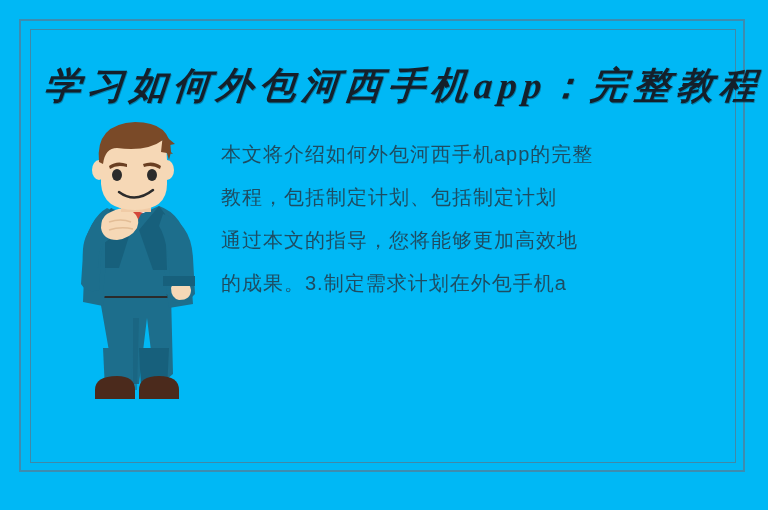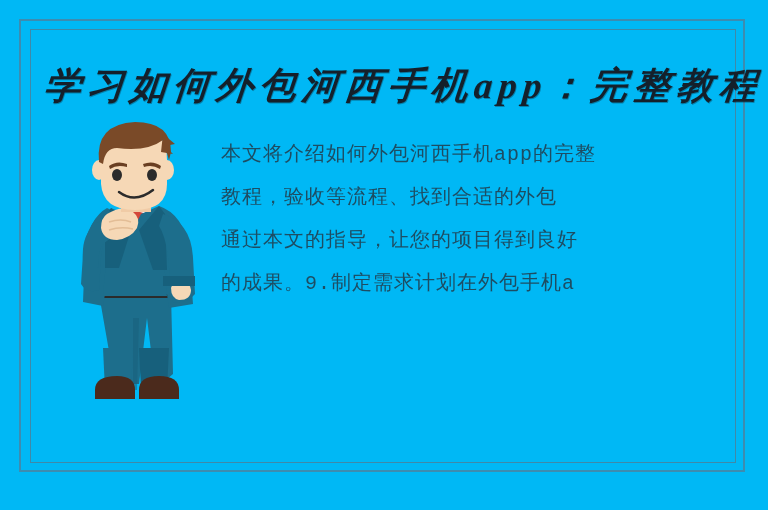--- a/index.html
+++ b/index.html
@@ -64,21 +64,21 @@
 
   
   .body-copy {
     position: absolute;
     left: 221px;
     top: 133px;
     width: 322px;
   }
   .body-line {
     color: #1d4d63;
-    font-family: Liberation Mono, monospace;
+    font-family: Liberation Sans, sans-serif;
     font-size: 20px;
     line-height: 43px;
     letter-spacing: 1px;
     white-space: nowrap;
     height: 43px;
   }
 
   
   .figure {
     position: absolute;
@@ -94,23 +94,23 @@
 
 <div id="poster">
 
   <div class="frame-outer"></div>
   <div class="frame-inner"></div>
 
   <div class="title">学习如何外包河西手机app：完整教程</div>
 
   <div class="body-copy">
     <div class="body-line">本文将介绍如何外包河西手机app的完整</div>
-    <div class="body-line">教程，验收等流程、找到合适的外包</div>
-    <div class="body-line">通过本文的指导，让您的项目得到良好</div>
-    <div class="body-line">的成果。9.制定需求计划在外包手机a</div>
+    <div class="body-line">教程，包括制定计划、包括制定计划</div>
+    <div class="body-line">通过本文的指导，您将能够更加高效地</div>
+    <div class="body-line">的成果。3.制定需求计划在外包手机a</div>
   </div>
 
   <div class="figure">
     <svg viewBox="0 0 160 300" xmlns="http://www.w3.org/2000/svg">
 
       <path fill="#1d6e8c" d="M44 176 L116 176 L118 256 L106 266 L100 266 L92 200 L84 266 L70 266 L58 256 Z"></path>
       <path fill="#1d6e8c" d="M48 230 L78 230 L76 272 L50 272 Z"></path>
       <path fill="#17607c" d="M84 230 L114 230 L112 272 L86 272 Z"></path>
       <path fill="#17607c" opacity="0.55" d="M78 200 L84 200 L82 272 L78 272 Z"></path>
 

